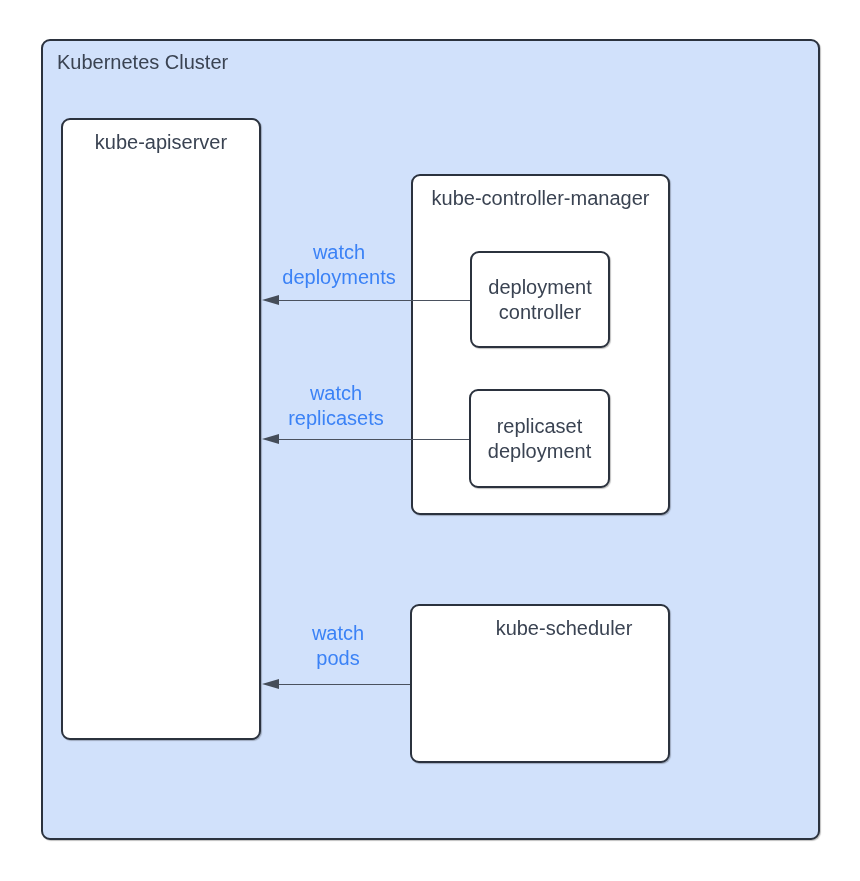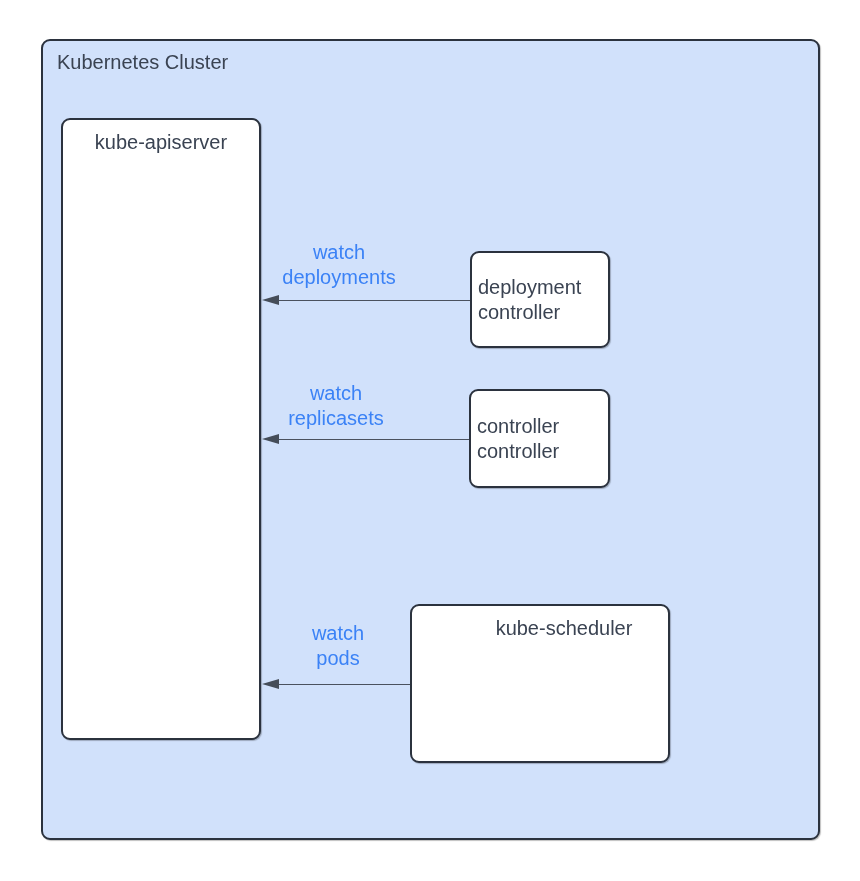--- a/index.html
+++ b/index.html
@@ -47,21 +47,21 @@
     line-height: 25px;
   }
   .node-top-label {
     padding-top: 10px;
     text-align: center;
   }
   .node-center {
     display: flex;
     align-items: center;
     justify-content: center;
-    text-align: left;
+    text-align: center;
     padding: 6px;
   }
   .node-apiserver          { left: 61px;  top: 118px; width: 200px; height: 622px; }
   .node-controller-manager { left: 411px; top: 174px; width: 259px; height: 341px; }
   .node-deployment-ctrl    { left: 470px; top: 251px; width: 140px; height: 97px;  }
   .node-replicaset-ctrl    { left: 469px; top: 389px; width: 141px; height: 99px;  }
   .node-scheduler          { left: 410px; top: 604px; width: 260px; height: 159px; padding-left: 48px; }
 
   .edge { position: absolute; height: 0; }
   .edge-line {
@@ -103,27 +103,30 @@
 
 <div class="canvas">
 
   <div class="cluster"></div>
   <div class="cluster-label">Kubernetes Cluster</div>
 
   <div class="node node-apiserver">
     <div class="node-top-label">kube-apiserver</div>
   </div>
 
+  <div class="node node-controller-manager">
+    <div class="node-top-label">kube-controller-manager</div>
+  </div>
 
   <div class="node node-center node-deployment-ctrl">
     <span>deployment controller</span>
   </div>
 
   <div class="node node-center node-replicaset-ctrl">
-    <span>controller controller</span>
+    <span>replicaset deployment</span>
   </div>
 
   <div class="node node-scheduler">
     <div class="node-top-label">kube-scheduler</div>
   </div>
 
   <div class="edge edge-deployments">
     <div class="edge-line"></div>
     <div class="arrowhead"></div>
   </div>

